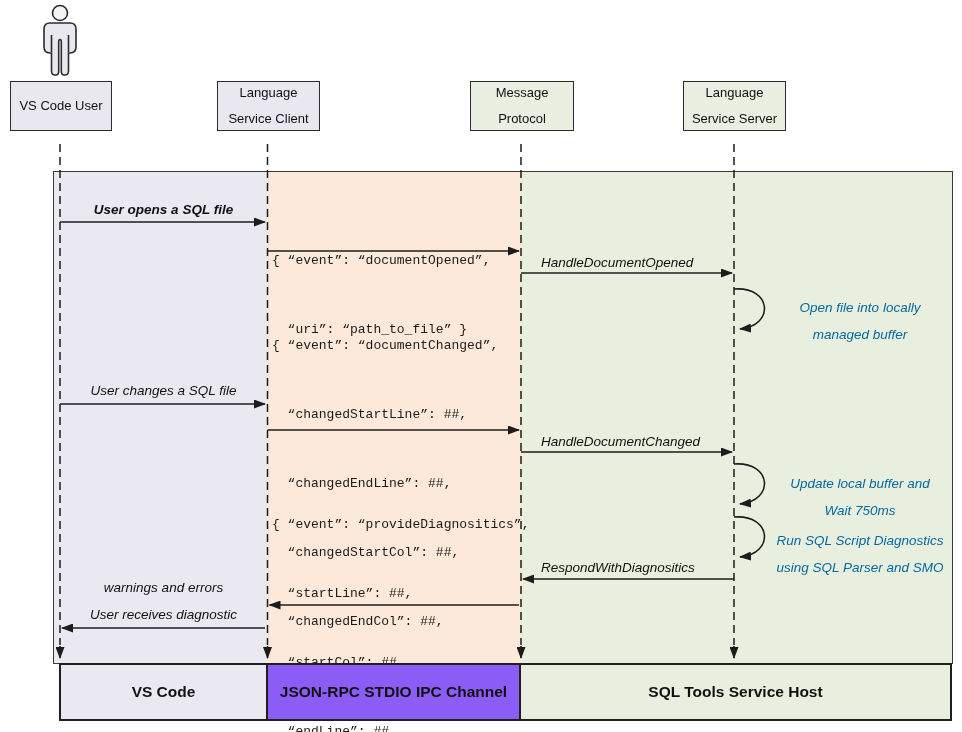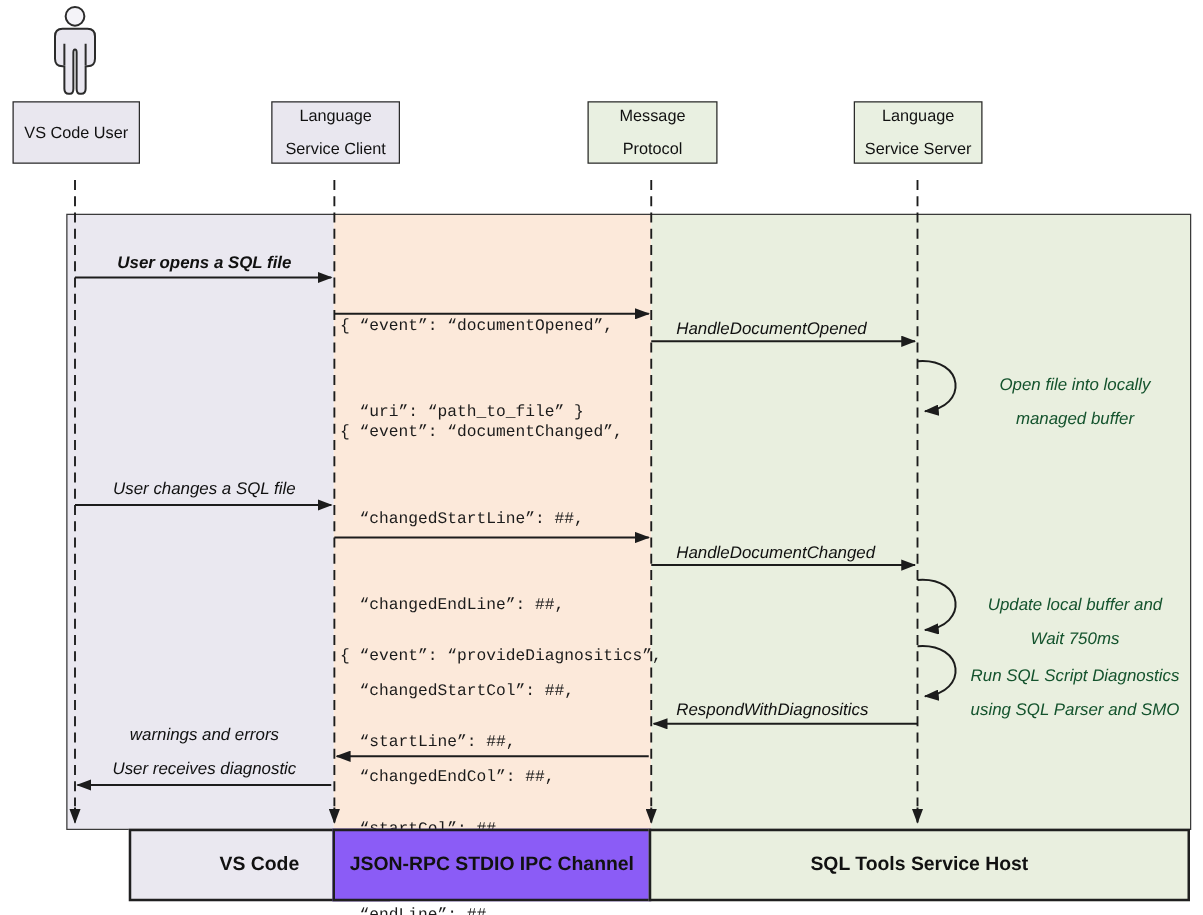--- a/index.html
+++ b/index.html
@@ -24,40 +24,40 @@
   #box-user{left:10px;width:102px;}
   #box-client{left:217px;width:103px;}
   #box-protocol{left:470px;width:104px;}
   #box-server{left:683px;width:103px;}
   
   .lane-box{
     position:absolute;top:663px;height:58px;border:2px solid #1f1f1f;box-sizing:border-box;
     display:flex;align-items:center;justify-content:center;
     font-size:15.5px;font-weight:bold;
   }
-  #lane-vscode{left:59px;width:209px;background:#eae8f0;margin-left:44px;}
+  #lane-vscode{left:59px;width:209px;background:#eae8f0;}
   #lane-ipc{left:266px;width:255px;background:#8b5cf6;}
   #lane-host{left:519px;width:433px;background:#e9efdf;text-align:center;}
   
   .overlay{position:absolute;left:0;top:0;width:962px;height:732px;}
   .life{stroke:#1c1c1c;stroke-width:1.5;stroke-dasharray:8 5;fill:none;}
   .arrow{stroke:#1c1c1c;stroke-width:1.6;fill:none;}
   .figure{stroke:#2b2b2b;stroke-width:1.6;}
   
   .msg-label{position:absolute;font-style:italic;font-size:13.5px;color:#111;white-space:nowrap;}
   .center-lane{left:60px;width:207px;text-align:center;}
   #lbl-user-opens{top:202px;font-weight:bold;}
   #lbl-user-changes{top:383px;}
   #lbl-user-receives{top:574px;line-height:27px;}
   #lbl-handle-opened{left:541px;top:255px;}
   #lbl-handle-changed{left:541px;top:434px;}
   #lbl-respond{left:541px;top:560px;}
   .note-label{
     position:absolute;left:762px;width:196px;text-align:center;
-    font-style:italic;font-size:13.5px;line-height:27px;color:#14532d;
+    font-style:italic;font-size:13.5px;line-height:27px;color:#0369a1;
   }
   #note-open{top:294px;}
   #note-update{top:470px;}
   #note-run{top:527px;}
   
   .payload{
     position:absolute;left:272px;font-family:"Liberation Mono",monospace;
     font-size:13px;font-weight:normal;line-height:23px;white-space:pre;color:#1b1b1b;
   }
   #payload-opened{top:203px;}

